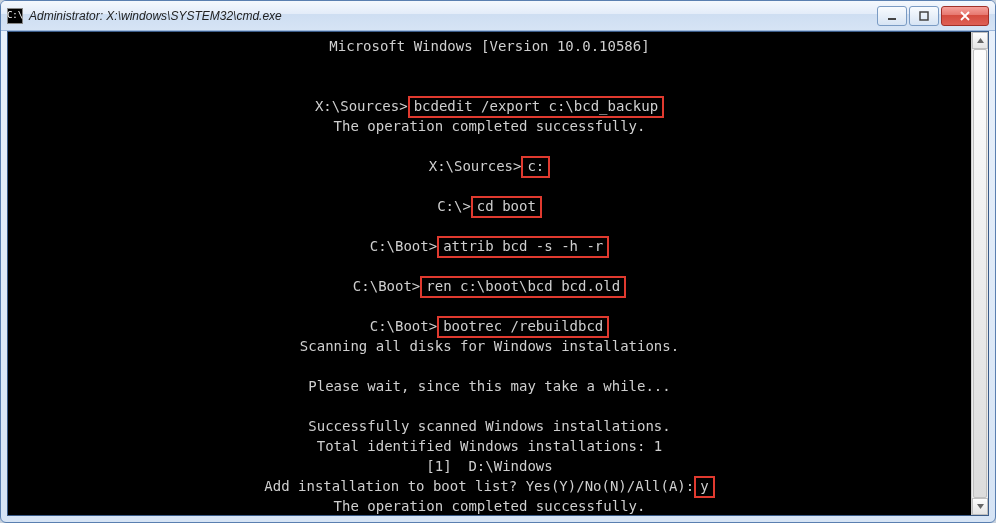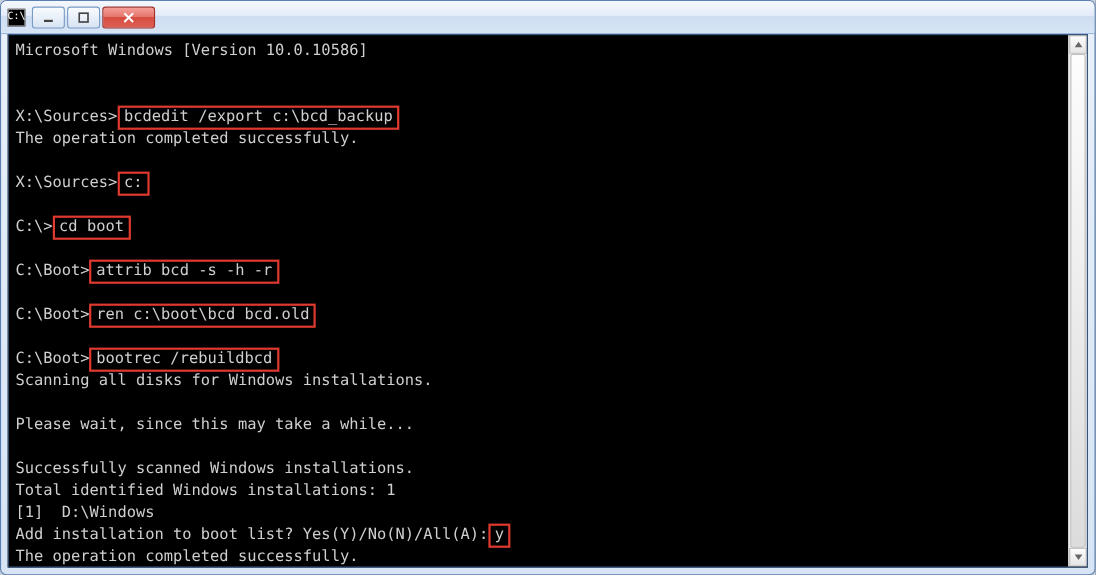--- a/index.html
+++ b/index.html
@@ -50,30 +50,31 @@
   }
   .sb-track { flex: 1; background: #ececec; position: relative; }
   .sb-thumb {
     position: absolute; left: 1px; right: 1px; top: 0; height: 100%;
     background: linear-gradient(#fdfdfd,#dcdcdc); border: 1px solid #bfbfbf; border-radius: 2px;
   }
   .console {
     position: absolute; left: 0; right: 17px; top: 0; bottom: 0;
     padding: 4px 6px;
     font-family: Consolas, "Lucida Console", monospace; font-size: 14px;
-    line-height: 20px; color: #cfcfcf; white-space: pre;
+    line-height: 20px; color: #cfcfcf; white-space: pre; text-align: center;
   }
   .hl { border: 2px solid #e03a2f; padding: 0 4px 2px 4px; }
 </style>
 </head>
 <body>
 
 <div class="window">
   <div class="titlebar">
     <div class="app-icon">C:\</div>
+    <div class="title-text">Administrator: X:\windows\SYSTEM32\cmd.exe</div>
     <div class="win-controls">
       <div class="win-btn">
         <svg width="10" height="10" viewBox="0 0 10 10">
             <rect x="1" y="7" width="8" height="2" fill="#444"></rect>
           </svg>
       </div>
       <div class="win-btn">
         <svg width="10" height="10" viewBox="0 0 10 10">
             <rect x="1" y="1" width="8" height="8" fill="none" stroke="#444" stroke-width="1.5"></rect>
           </svg>

